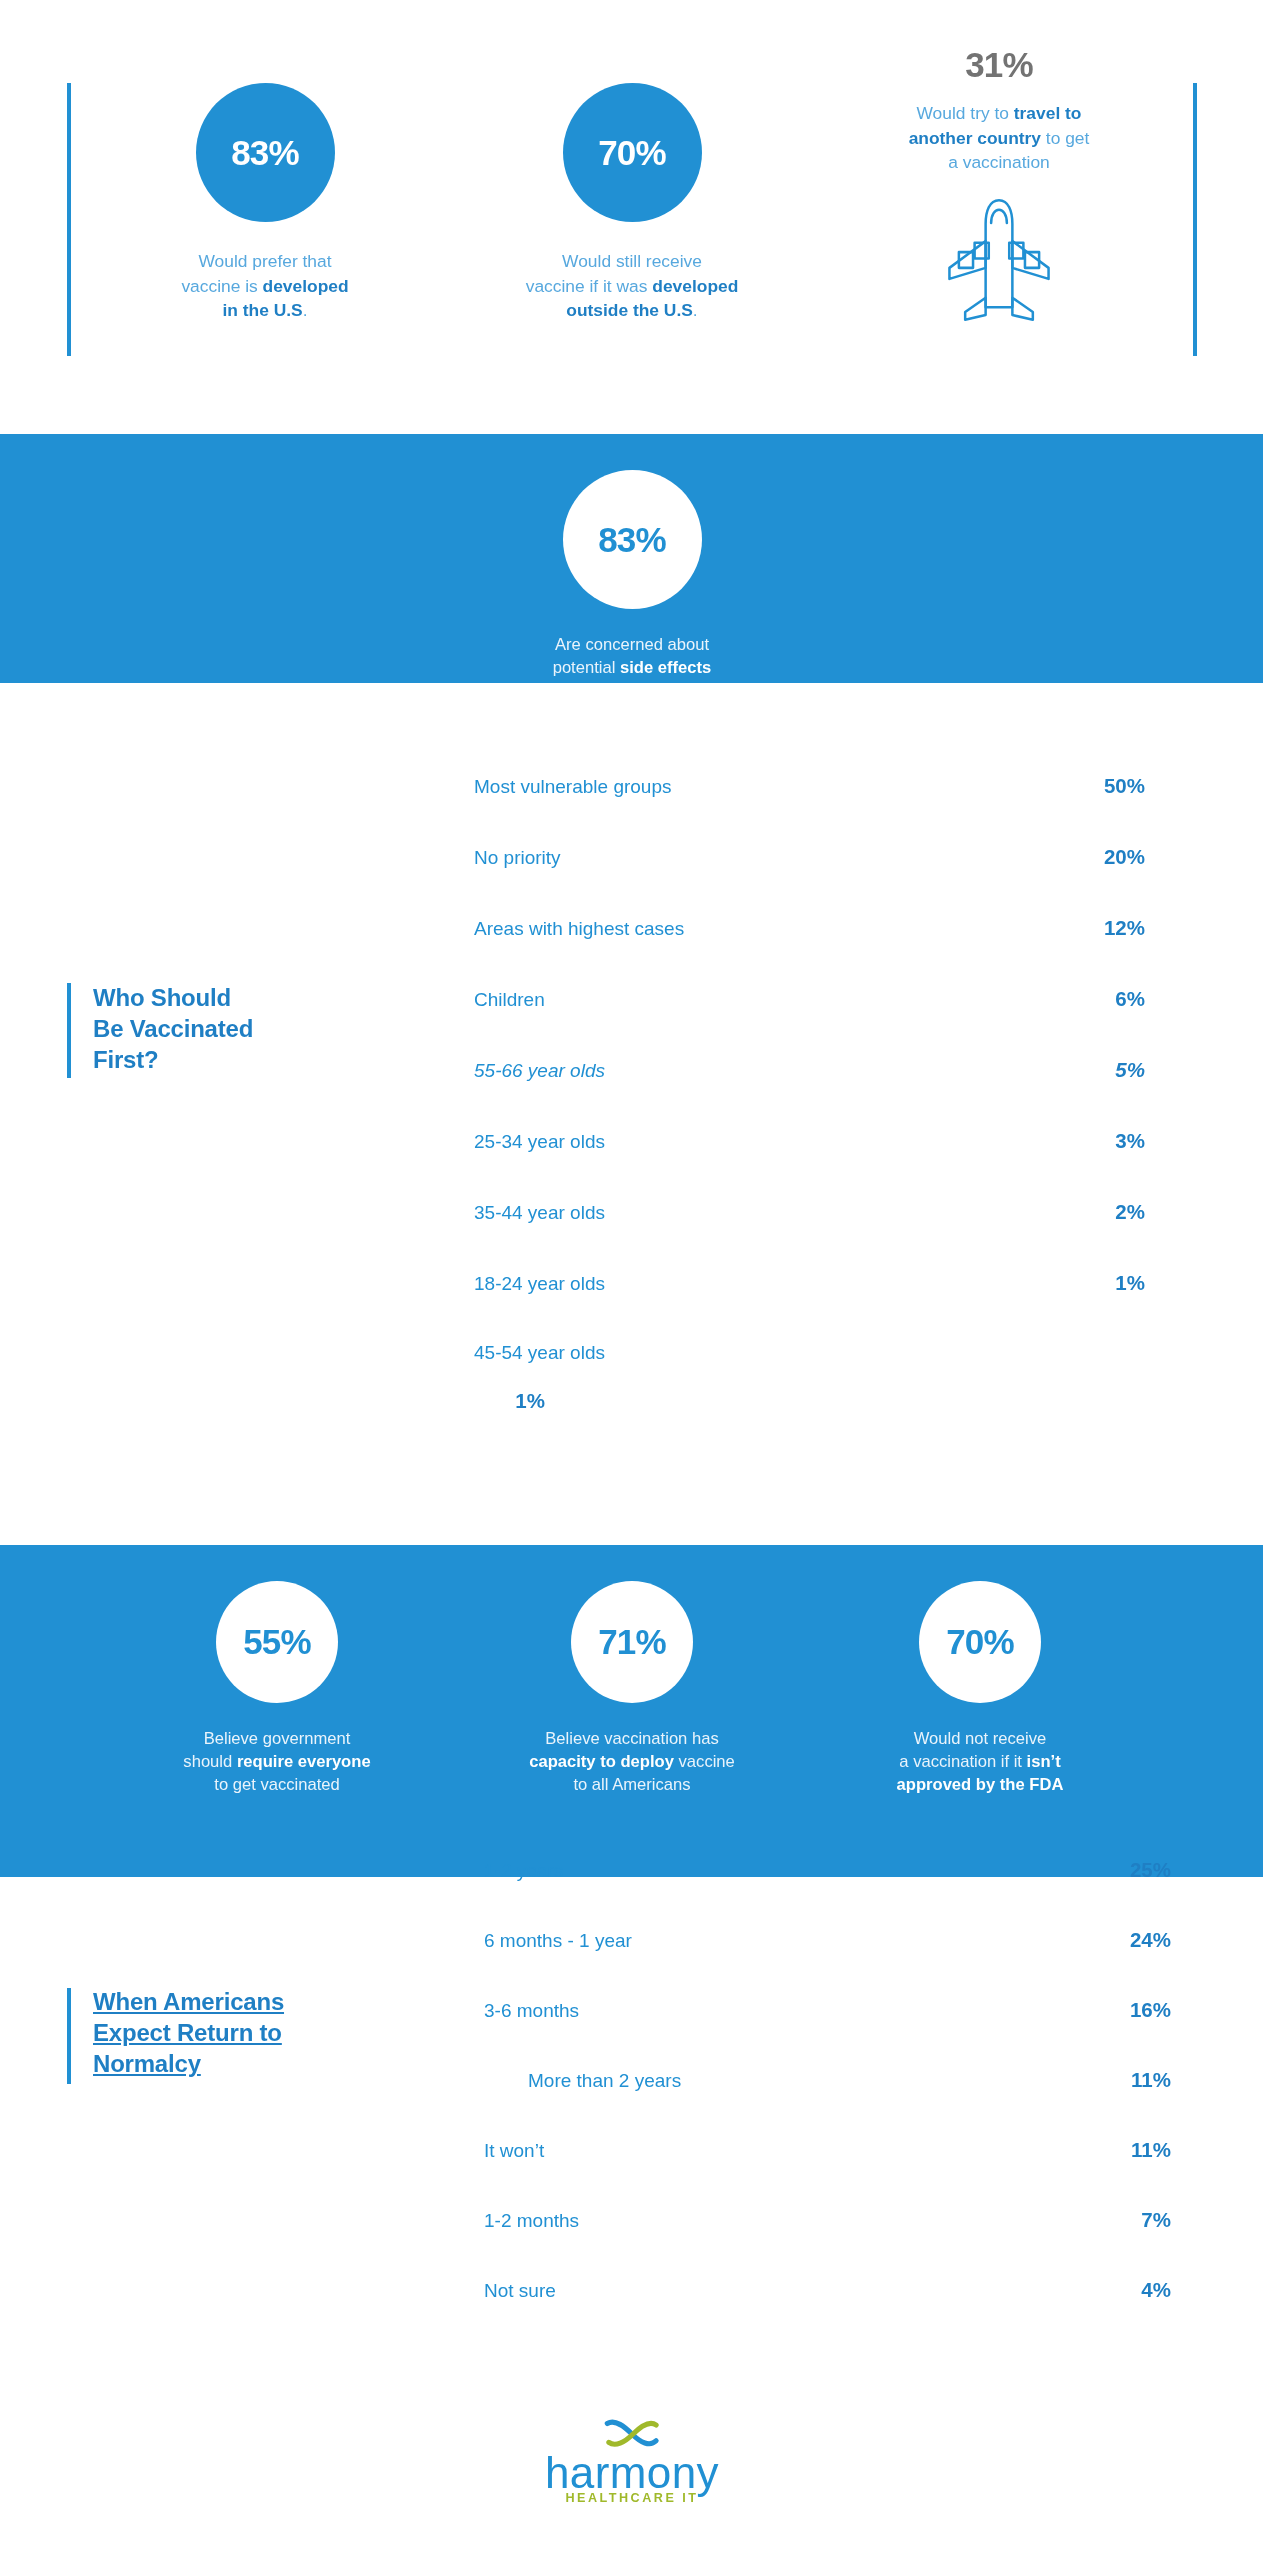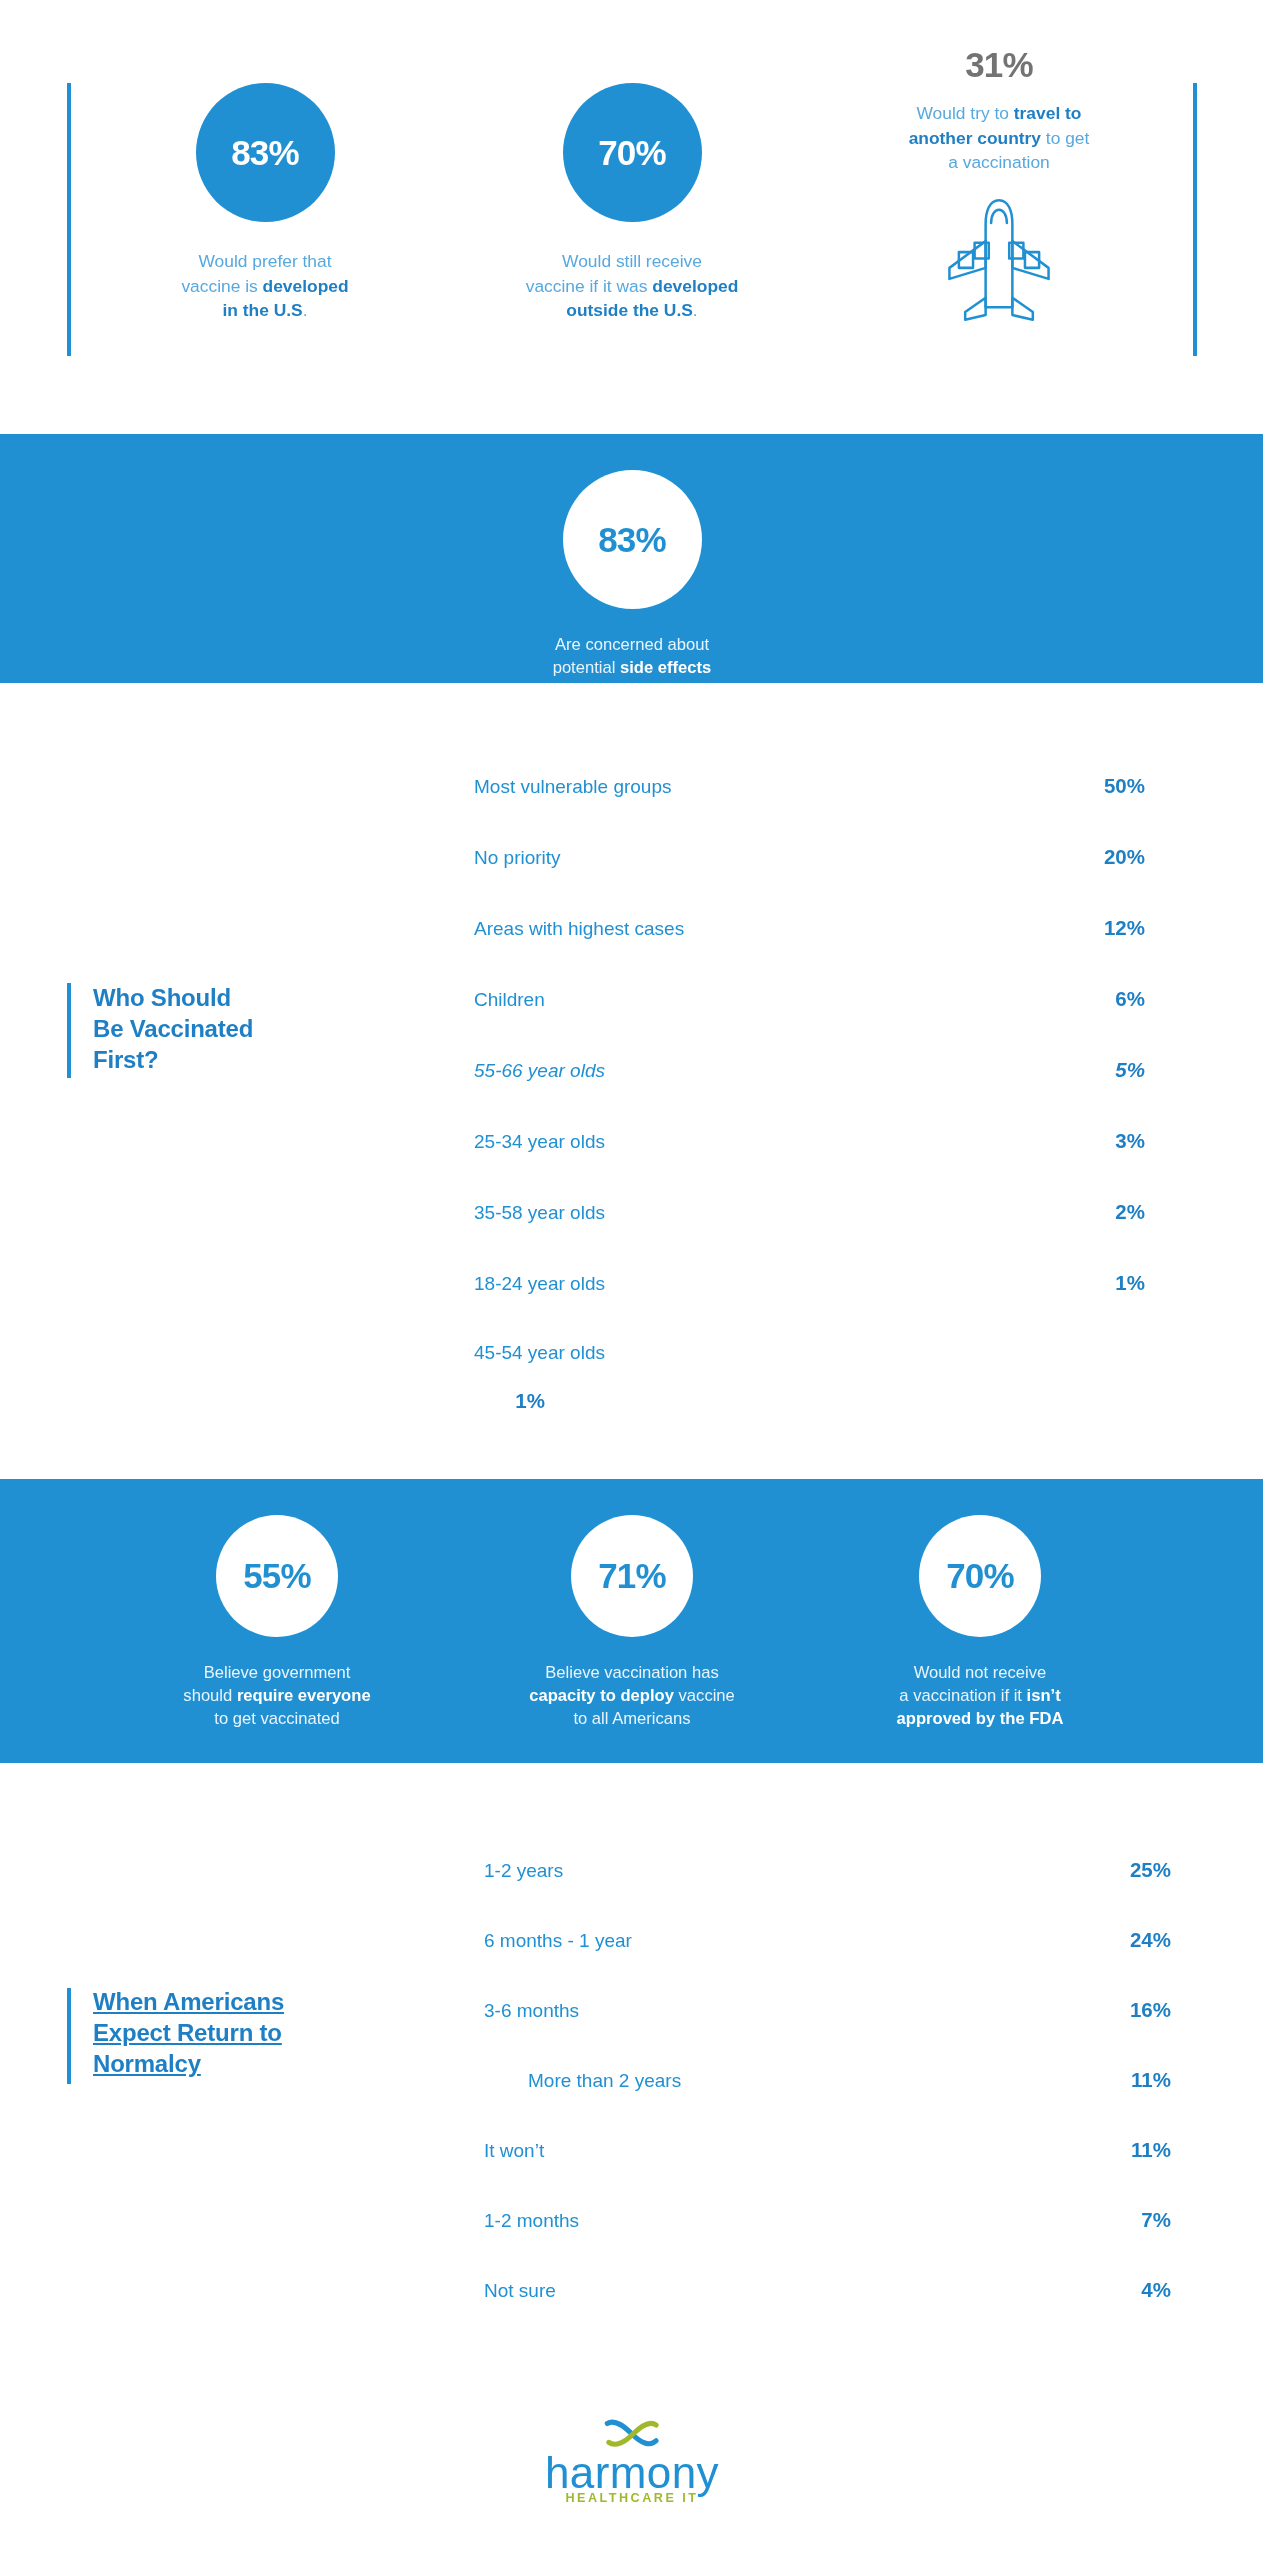--- a/index.html
+++ b/index.html
@@ -256,35 +256,35 @@
     </div>
     <div class="list-row" style="height:71px;font-style:italic;">
       <span class="lbl">55-66 year olds</span>
       <span class="val">5%</span>
     </div>
     <div class="list-row" style="height:71px;">
       <span class="lbl">25-34 year olds</span>
       <span class="val">3%</span>
     </div>
     <div class="list-row" style="height:71px;">
-      <span class="lbl">35-58 year olds</span>
+      <span class="lbl">35-44 year olds</span>
       <span class="val">2%</span>
     </div>
     <div class="list-row" style="height:71px;">
       <span class="lbl">18-24 year olds</span>
       <span class="val">1%</span>
     </div>
     <div class="list-row" style="height:71px;flex-direction:column;">
       <span class="lbl">45-54 year olds</span>
       <span class="val">1%</span>
     </div>
   </div>
 </div>
 
-<div class="band" style="top:1479px; height:284px;">
+<div class="band" style="top:1545px; height:332px;">
 
   <div style="position:absolute; left:111px; top:36px; width:332px; text-align:center;">
     <div class="circle-white" style="width:122px;height:122px;">
       <span class="pct">55%</span>
     </div>
     <div class="cap-on-blue">
       <span>Believe government</span><br>
       <span>should </span><b>require everyone</b><br>
       <span>to get vaccinated</span>
     </div>

